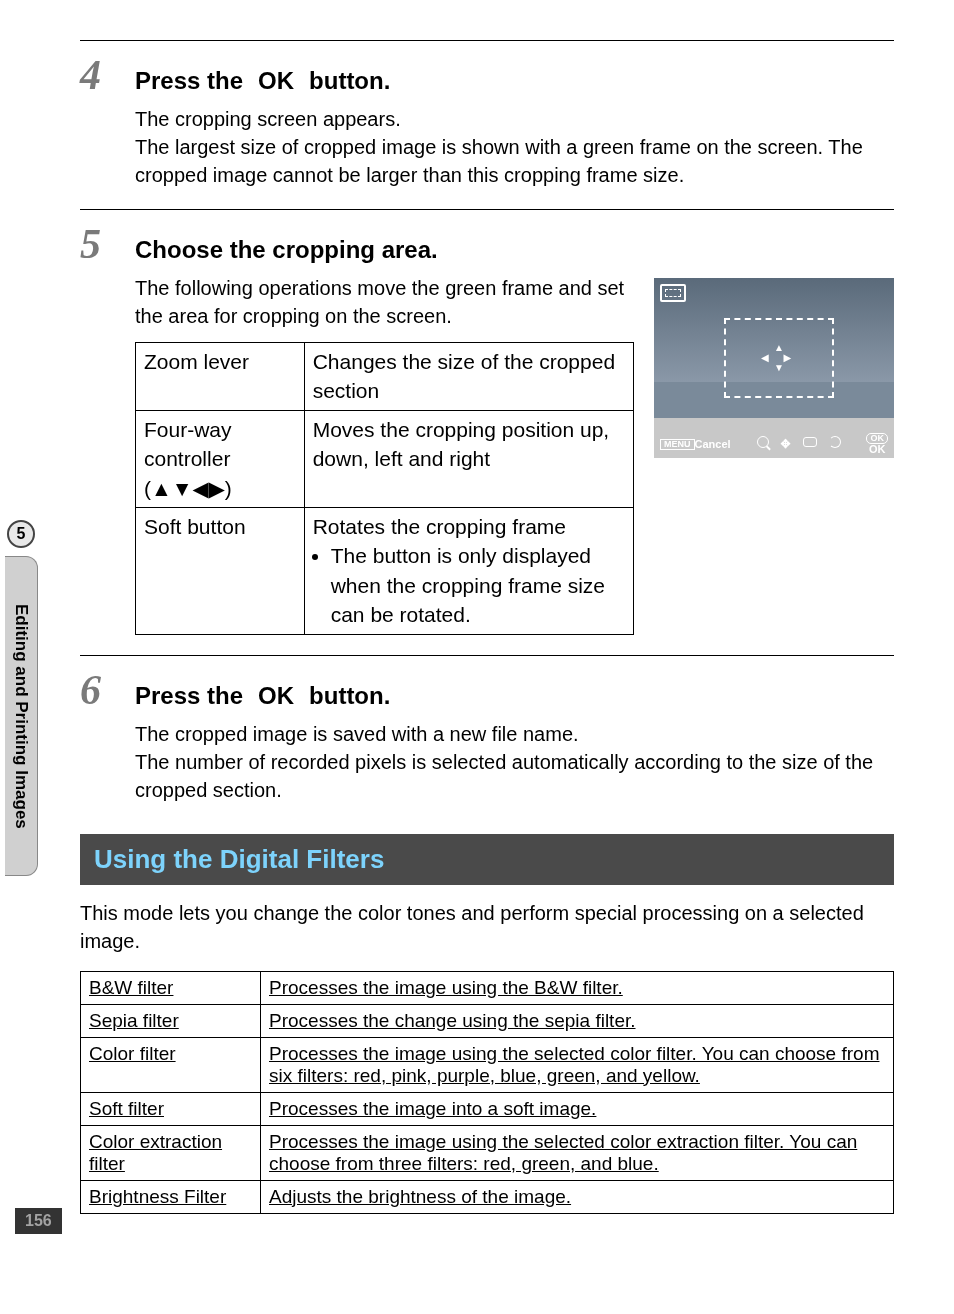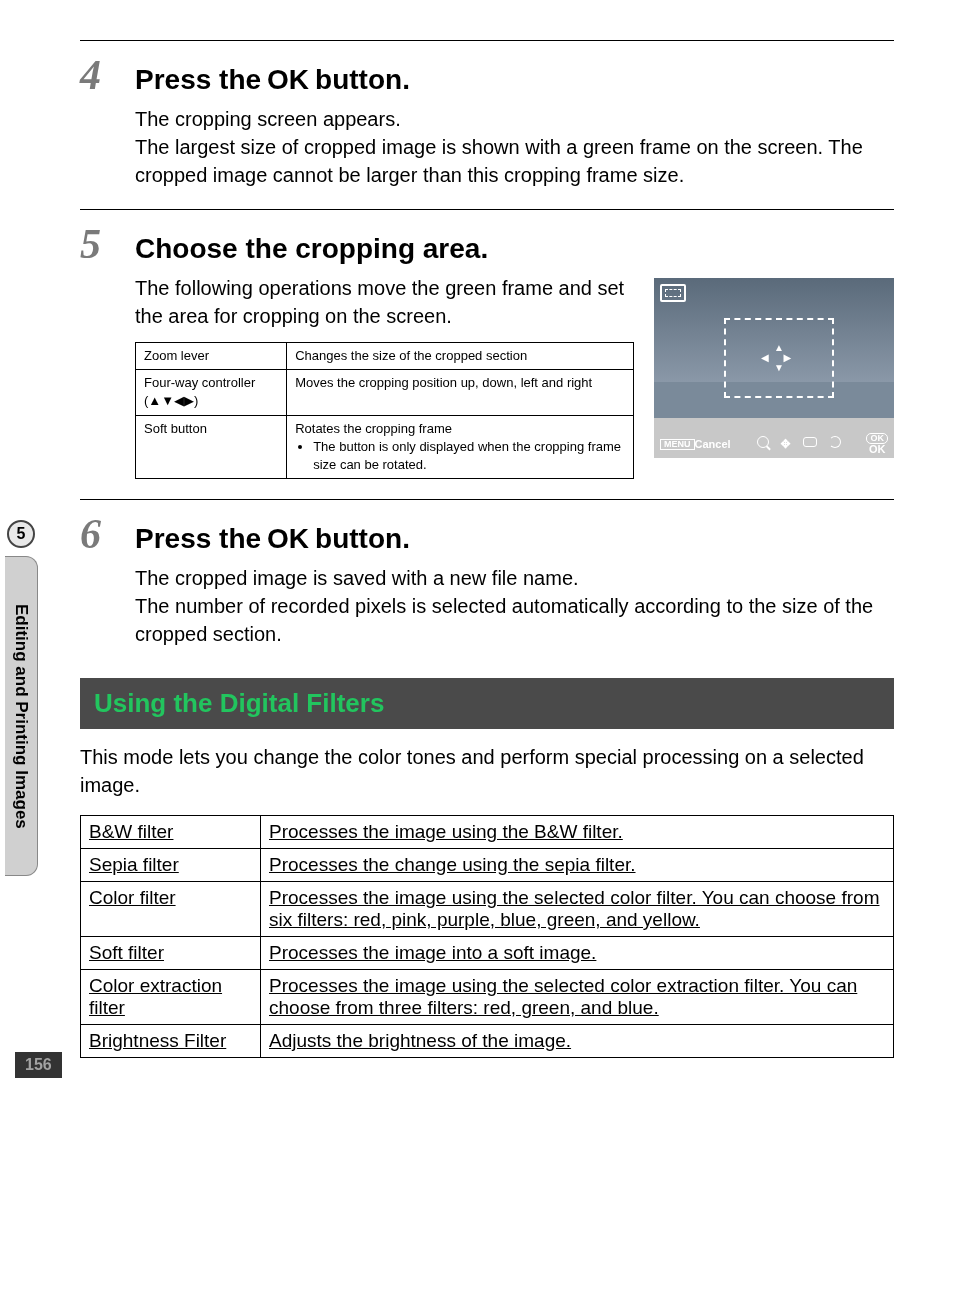--- a/index.html
+++ b/index.html
@@ -28,25 +28,25 @@
     .step-number {
       font-size: 42px;
       font-weight: bold;
       font-style: italic;
       font-family: Georgia, serif;
       color: #7a7a7a;
       width: 35px;
       flex-shrink: 0;
     }
     .step-title {
-      font-size: 28px;
+      font-size: 24px;
       font-weight: bold;
       display: flex;
       align-items: baseline;
-      gap: 6px;
+      gap: 15px;
       flex-wrap: wrap;
       justify-content: space-between;
     }
     .step-body {
       margin-left: 55px;
       font-size: 20px;
       line-height: 1.4;
       margin-top: 6px;
     }
     .flex-row {
@@ -54,21 +54,21 @@
       gap: 20px;
       align-items: flex-start;
     }
     .flex-col {
       flex: 1;
     }
     table.inner-table {
       border-collapse: collapse;
       width: 100%;
       margin-top: 12px;
-      font-size: 13px;
+      font-size: 21px;
     }
     table.inner-table td {
       border: 1px solid #000;
       padding: 4px 8px;
       vertical-align: top;
     }
     .preview {
       width: 240px;
       height: 180px;
       background: #6a7a8a;
@@ -188,21 +188,21 @@
     .rotate-icon {
       display:inline-block;
       width:12px;height:12px;
       border:1.5px solid #fff;
       border-left-color:transparent;
       border-radius:50%;
       position:relative;
     }
     .section-header {
       background: #4a4a4a;
-      color: #22c55e;
+      color: #7dd3fc;
       font-size: 26px;
       font-weight: bold;
       padding: 10px 14px;
       margin-top: 30px;
       margin-bottom: 14px;
     }
     .section-intro {
       font-size: 20px;
       line-height: 1.4;
       margin-bottom: 16px;

